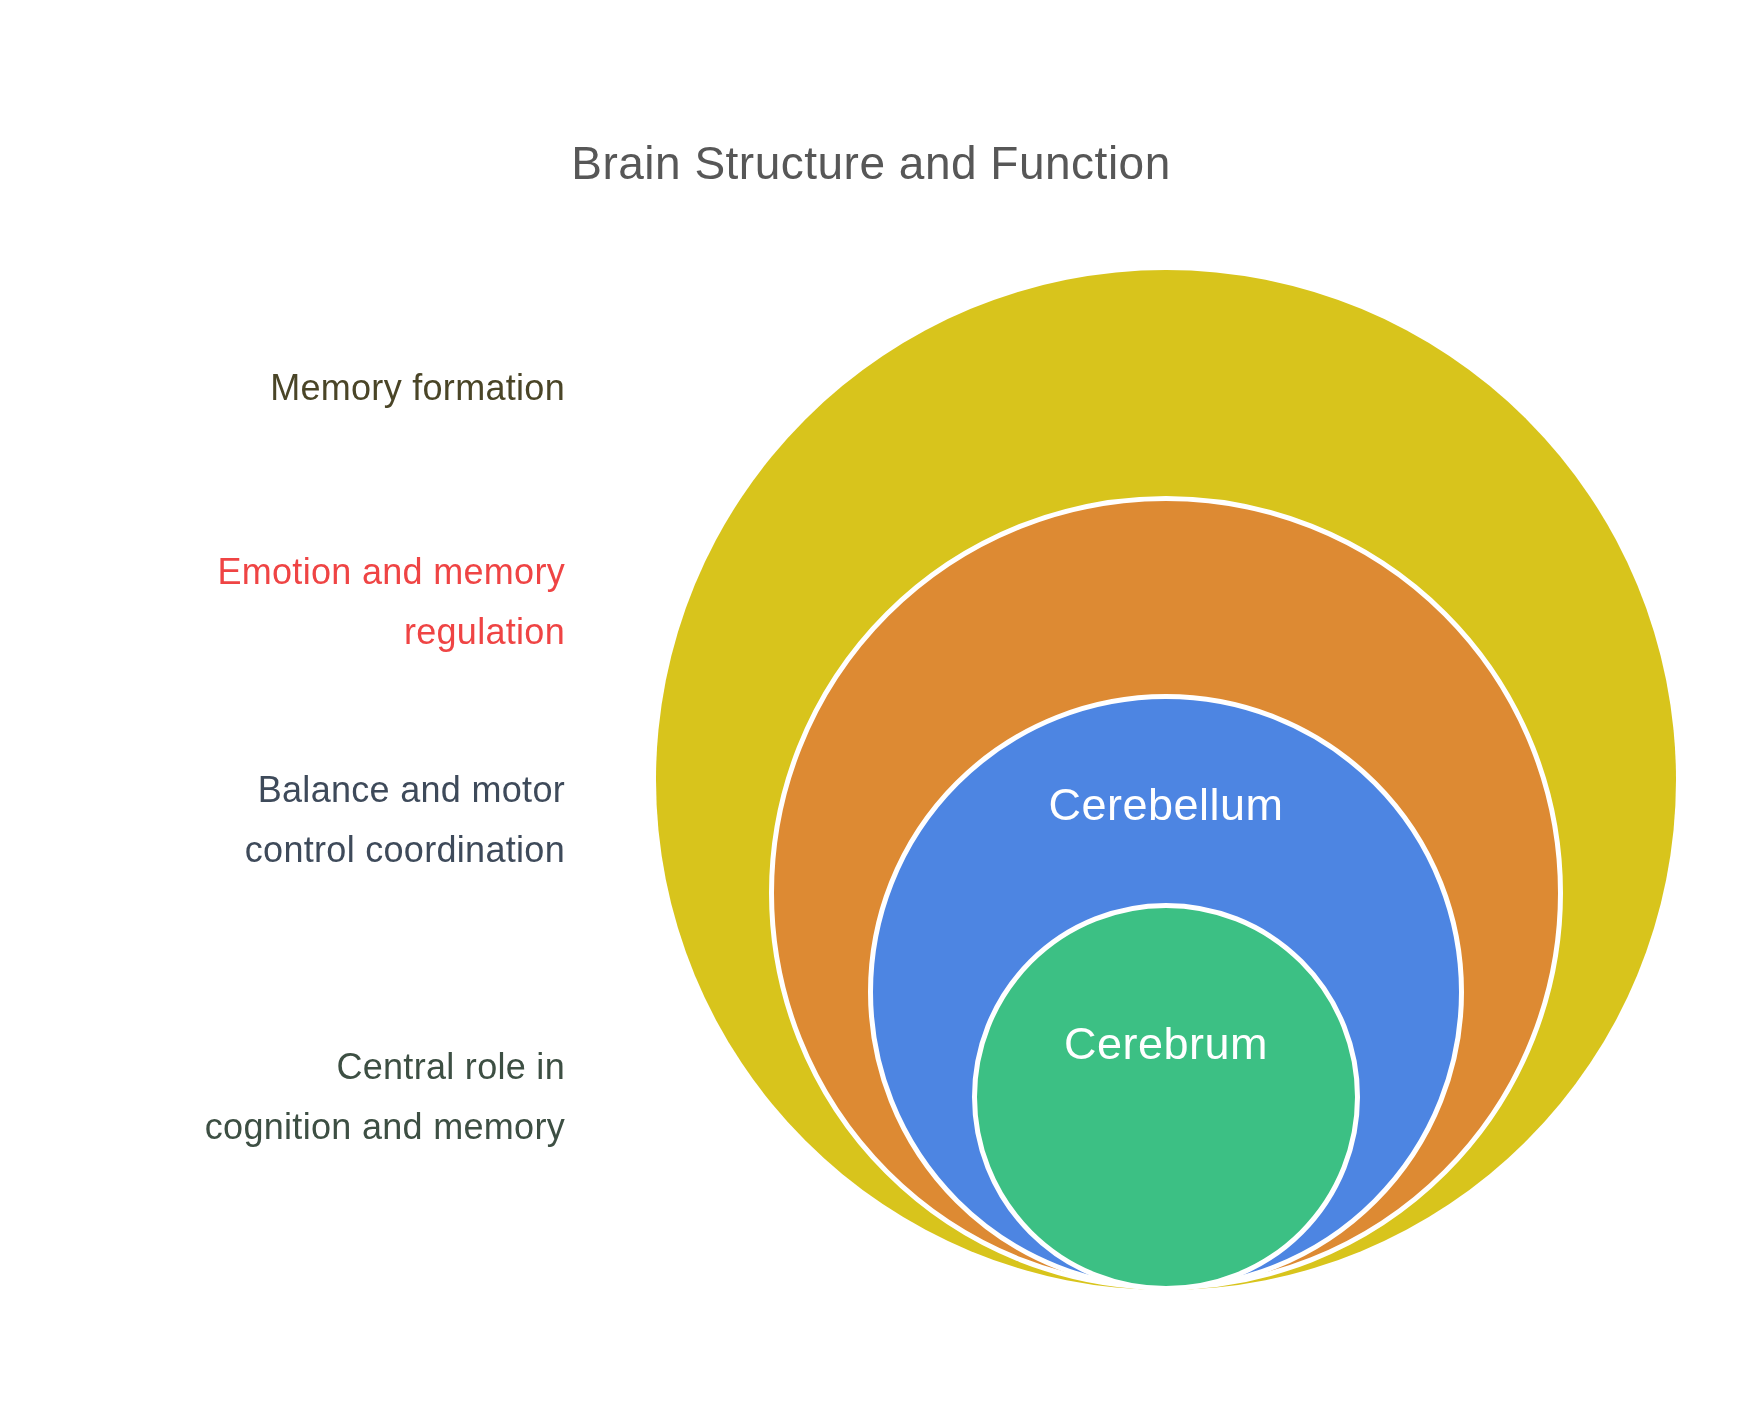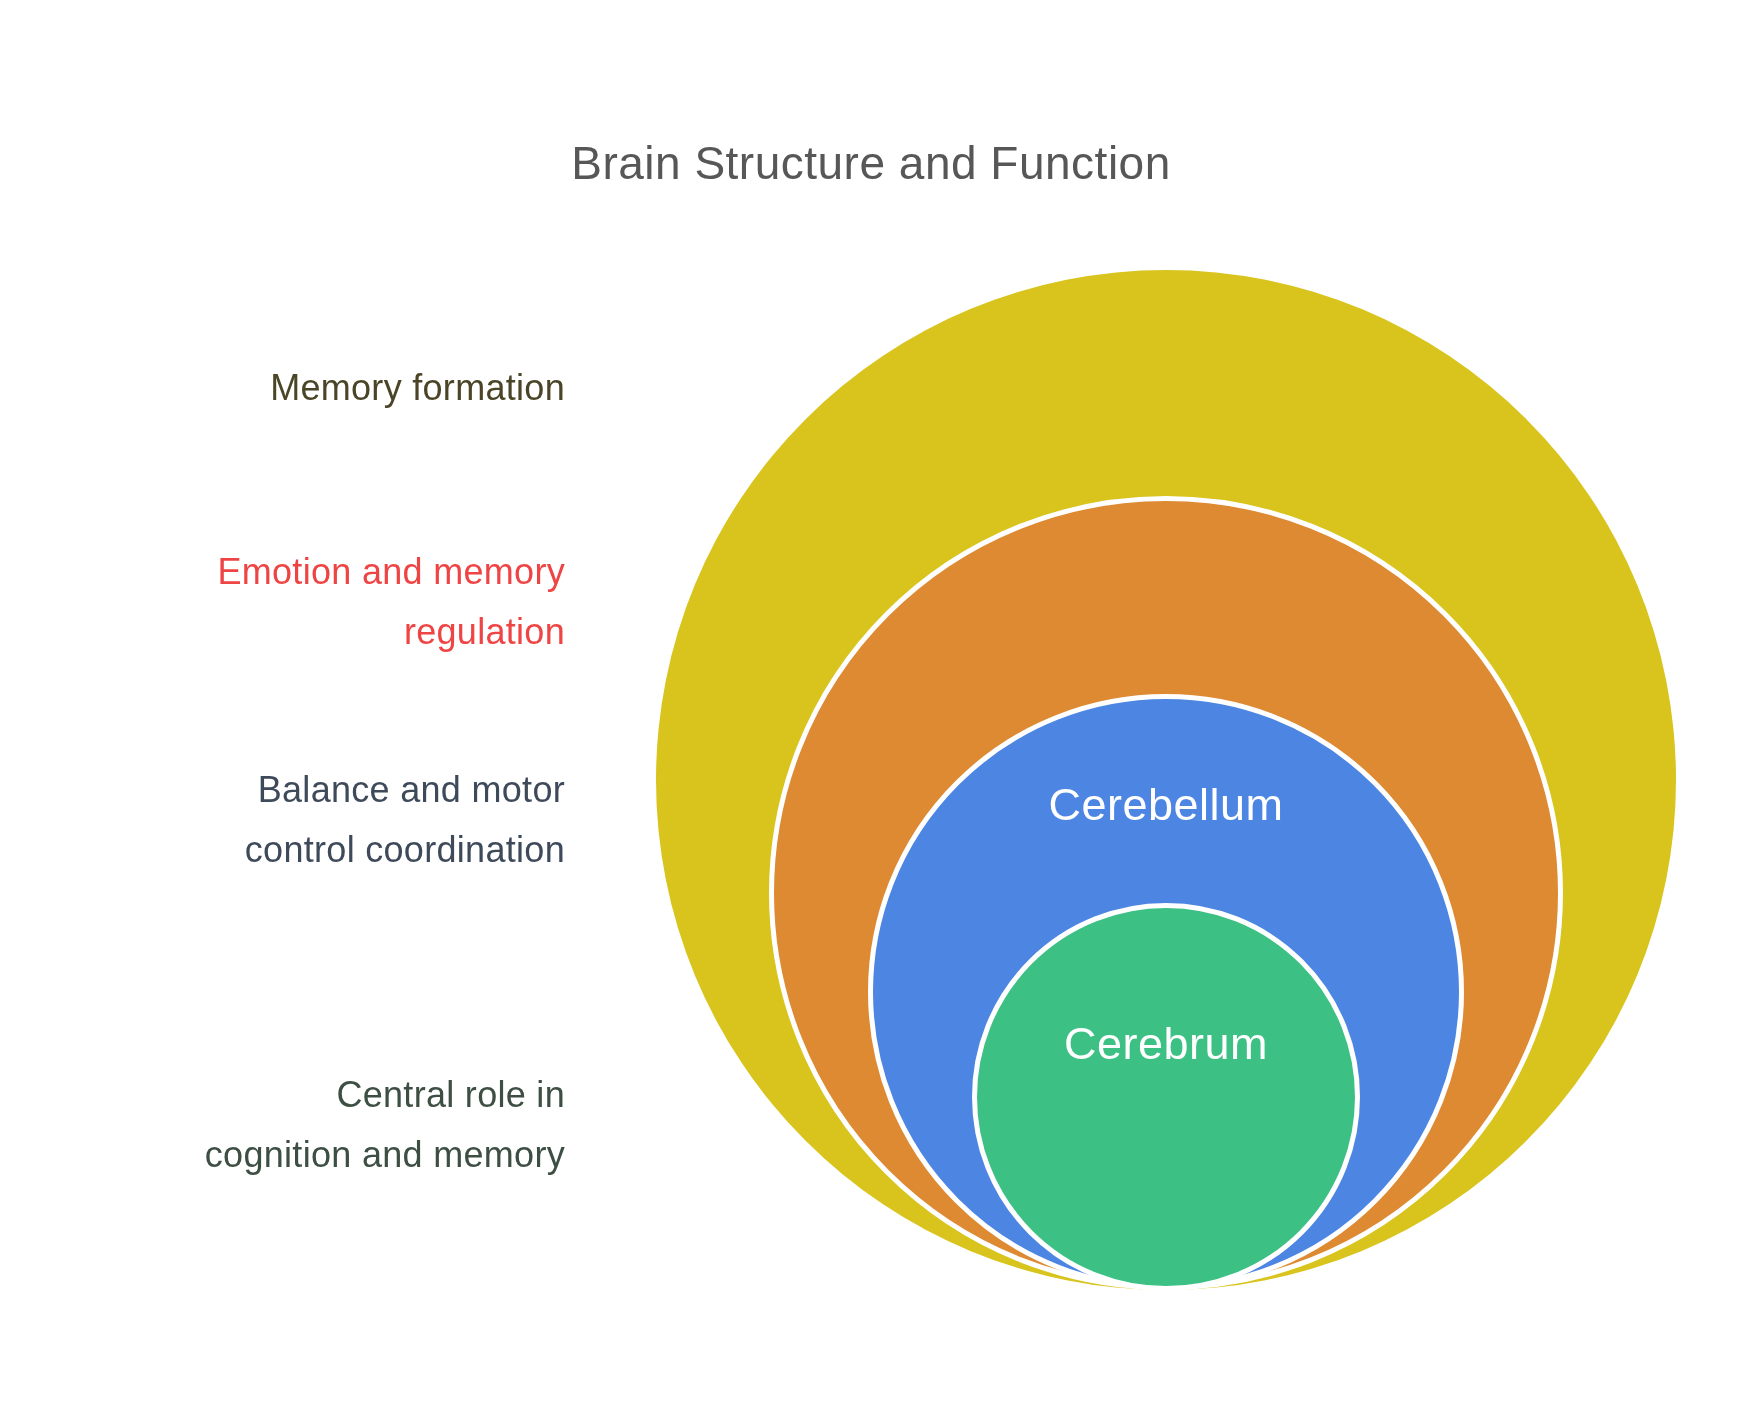--- a/index.html
+++ b/index.html
@@ -58,21 +58,21 @@
     text-align: right;
     font-size: 36px;
     font-weight: 400;
     line-height: 60px;
     white-space: pre-line;
     letter-spacing: 0.3px;
   }
   .side-label-hippocampus { top: 388px; }
   .side-label-limbic      { top: 602px; }
   .side-label-cerebellum  { top: 808px; margin-top: 12px; }
-  .side-label-cerebrum    { top: 1125px; margin-left: 8px; }
+  .side-label-cerebrum    { top: 1097px; margin-left: 8px; }
 </style>
 </head>
 <body>
 
 <div class="canvas">
 
   <div class="title" style="color: rgb(87, 87, 87);">Brain Structure and Function</div>
 
   <div class="side-label side-label-hippocampus" style="color: rgb(74, 69, 39);">Memory formation</div>
   <div class="side-label side-label-limbic" style="color: #ef4444;">Emotion and memory

